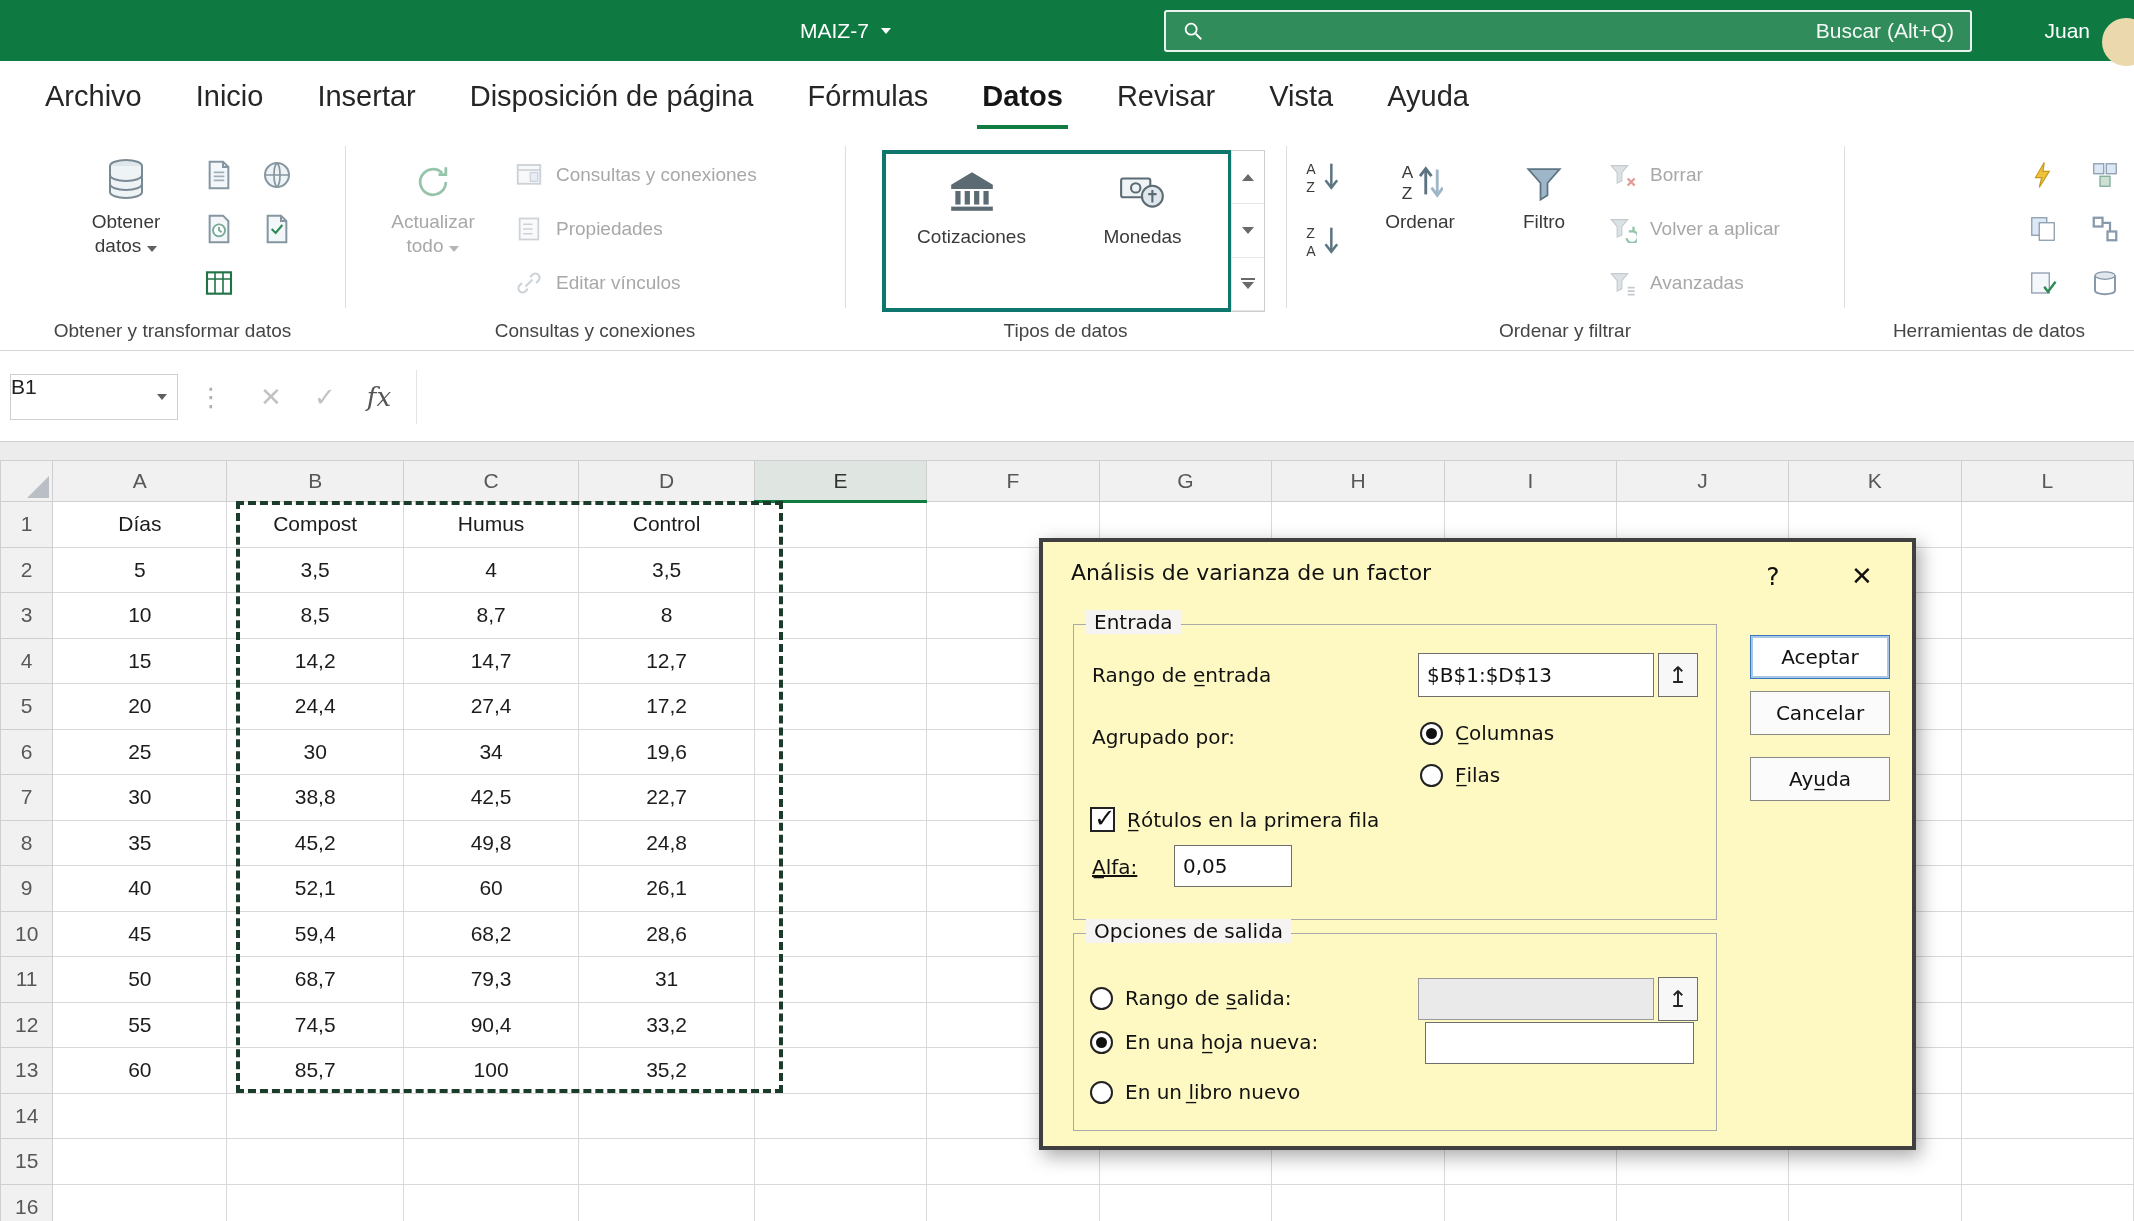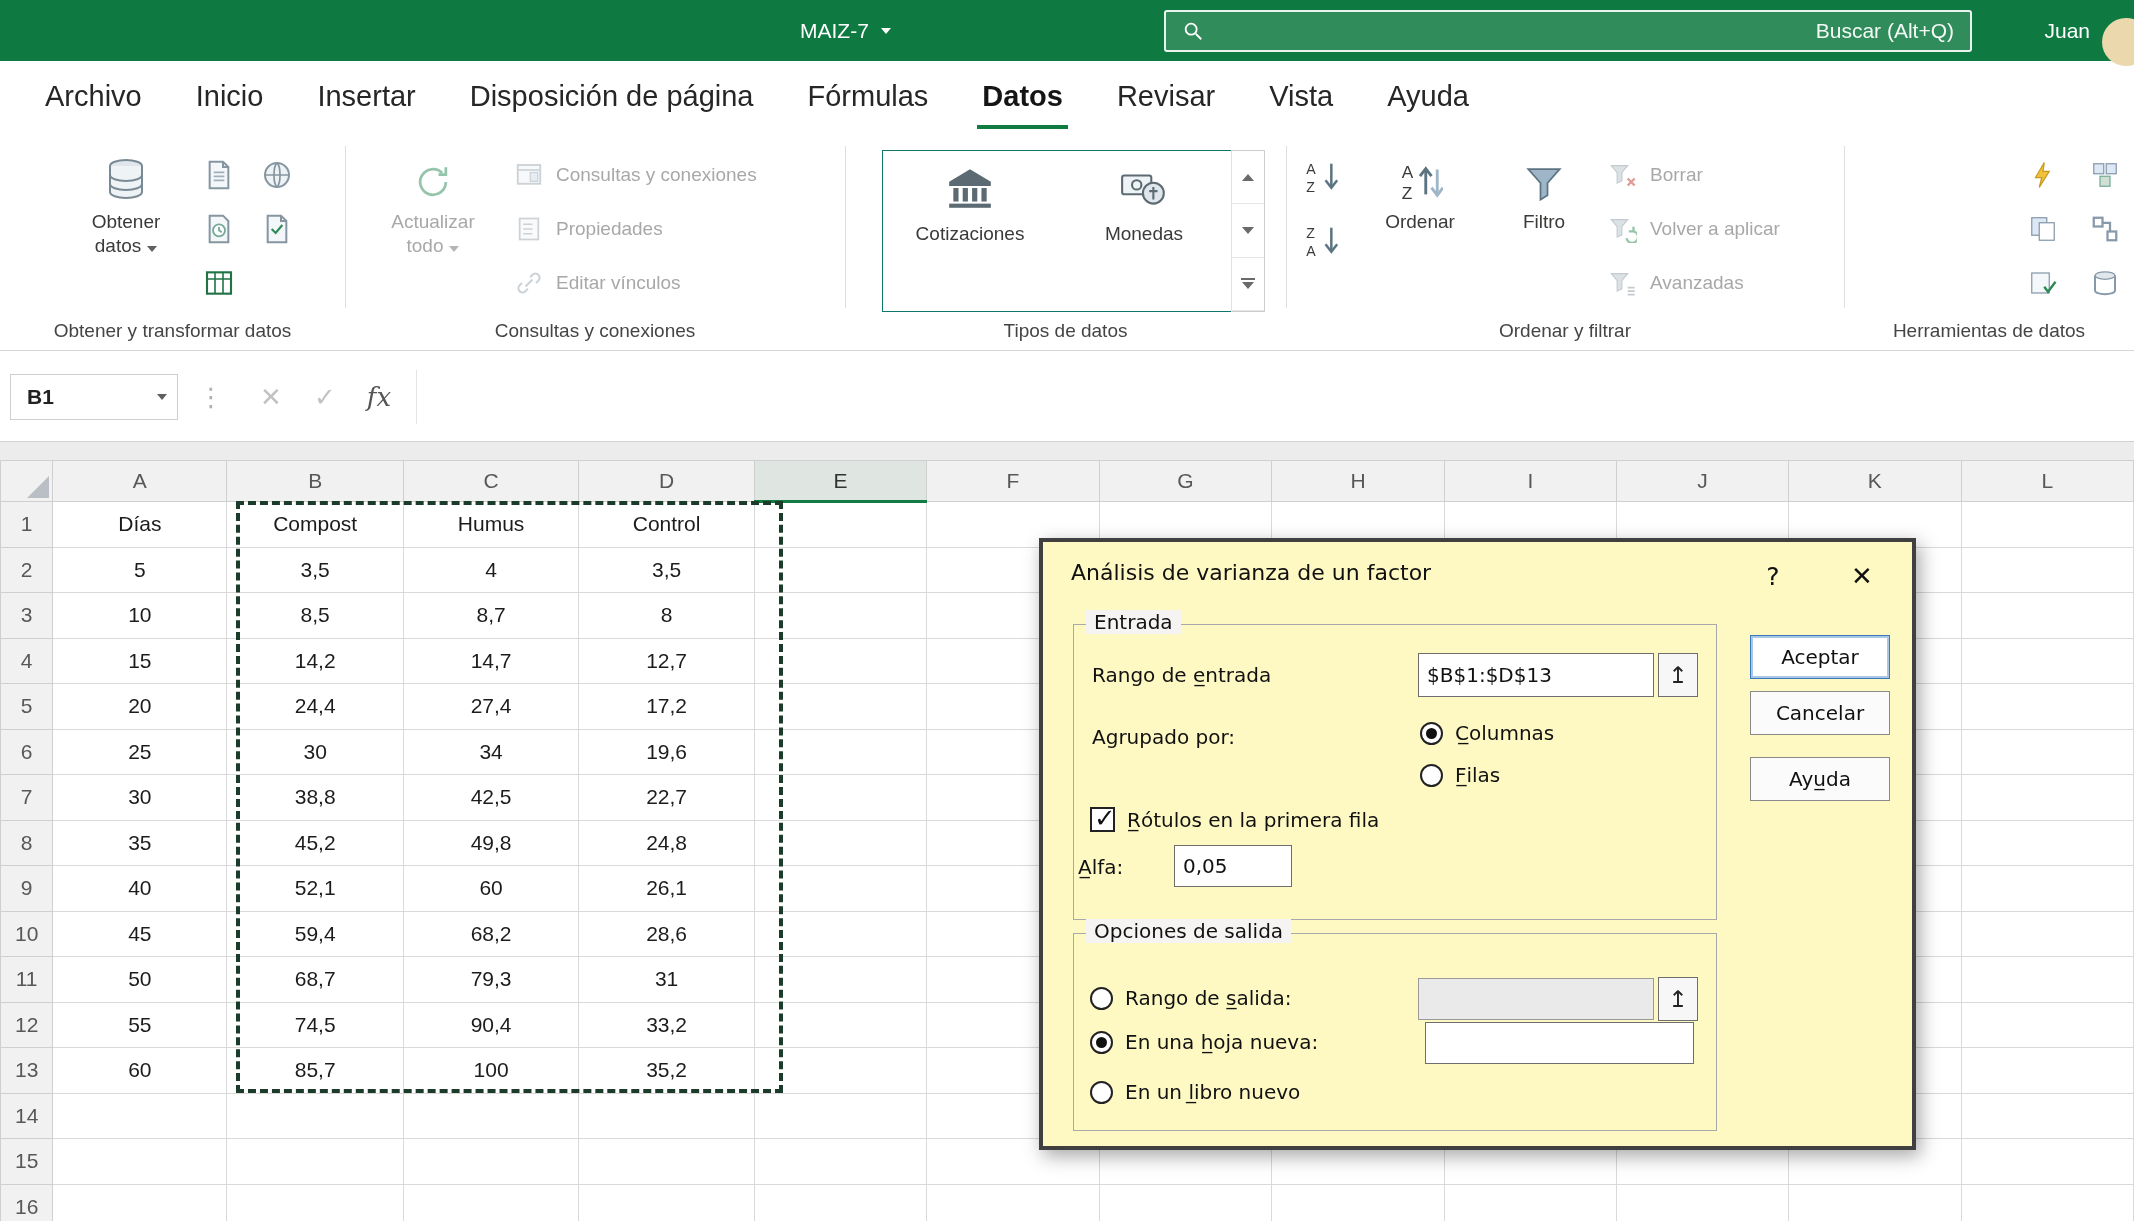--- a/index.html
+++ b/index.html
@@ -36,32 +36,32 @@
   .rlabel { position:absolute; bottom:8px; font-size:19px; color:#454545; text-align:center; white-space:nowrap; }
   .big-btn { position:absolute; top:16px; display:flex; flex-direction:column; align-items:center; font-size:19px; color:#3b3a39; line-height:24px; text-align:center; }
   .big-btn .bicon { height:56px; display:flex; align-items:flex-end; justify-content:center; margin-bottom:6px; }
   .stack-btn { position:absolute; height:42px; display:flex; align-items:center; gap:10px; font-size:19px; color:#3b3a39; white-space:nowrap; }
   .sbtn-icon { width:34px; display:flex; justify-content:center; }
   .disabled { color:#a8a8a8 !important; }
   .disabled svg { opacity:.5; }
   .mini { position:absolute; width:38px; height:38px; display:flex; align-items:center; justify-content:center; }
   .dd { width:0; height:0; border-left:5px solid transparent; border-right:5px solid transparent; border-top:6px solid #5f5f5f; display:inline-block; margin-left:6px; }
   .disabled .dd { border-top-color:#b5b5b5; }
-  .gallery { position:absolute; left:882px; top:18px; width:350px; height:162px; border:1px solid #0f766e; background:#fff; display:flex; justify-content:space-around; }
+  .gallery { position:absolute; left:882px; top:18px; width:350px; height:162px; border:4px solid #0f766e; background:#fff; display:flex; justify-content:space-around; }
   .gal-item { width:150px; padding-top:12px; display:flex; flex-direction:column; align-items:center; gap:10px; font-size:19px; color:#3b3a39; }
   .gal-scroll { position:absolute; left:1231px; top:18px; width:34px; height:162px; border:1px solid #cdcdcd; border-left:1px solid #e2e2e2; background:#fff; display:flex; flex-direction:column; }
   .gal-btn { flex:1; display:flex; align-items:center; justify-content:center; border-bottom:1px solid #e6e6e6; }
   .tri-up { width:0;height:0;border-left:6px solid transparent;border-right:6px solid transparent;border-bottom:7px solid #6a6a6a; }
   .tri-dn { width:0;height:0;border-left:6px solid transparent;border-right:6px solid transparent;border-top:7px solid #6a6a6a; }
   .more-g { display:flex; flex-direction:column; align-items:center; gap:2px; }
   .more-g i { display:block; width:14px; height:2px; background:#6a6a6a; }
 
   
   .formulabar { position:absolute; top:352px; left:0; right:0; height:90px; background:#fff; border-bottom:1px solid #d2d2d2; display:flex; align-items:center; }
-  .namebox { width:168px; height:46px; margin-left:10px; border:1px solid #cfcfcf; display:flex; align-items:center; font-size:21px; color:#222; padding-left:16px; position:relative; background:#fff;font-weight:bold; }
+  .namebox { width:168px; height:46px; margin-left:10px; border:1px solid #cfcfcf; display:flex; font-size:21px; color:#222; padding-left:0; position:relative; background:#fff; }
   .namebox .nb-dd { position:absolute; right:10px; top:19px; }
   .fdots { margin:0 20px; color:#b0b0b0; font-size:26px; font-family:"DejaVu Sans",sans-serif; }
   .fbtn { width:54px; text-align:center; font-size:26px; color:#c2c2c2; font-family:"DejaVu Sans",sans-serif; }
   .fx { font-family:"DejaVu Serif",serif; font-style:italic; font-size:26px; color:#555; }
   .fsep { width:1px; height:54px; background:#e4e4e4; margin:0 10px; }
   .formula-input { flex:1; height:100%; border:none; outline:none; font-size:21px; padding:0 16px; font-family:inherit; }
   .gridgap { position:absolute; top:442px; left:0; right:0; height:18px; background:#ececec; }
 
   
   .gridwrap { position:absolute; top:460px; left:0; right:0; bottom:0; overflow:hidden; background:#fff; }
@@ -683,21 +683,21 @@
           <span>C̲olumnas</span>
         </span>
         <span class="radio-row" style="left:346px; top:138px;">
           <span class="radio"></span>
           <span>F̲ilas</span>
         </span>
         <span class="radio-row" style="left:16px; top:182px;">
           <span class="cbx checked"></span>
           <span>R̲ótulos en la primera fila</span>
         </span>
-        <span class="txt" style="left:4px; top:230px;">A̲lfa:</span>
+        <span class="txt" style="left:18px; top:230px;text-decoration:underline;">A̲lfa:</span>
         <input class="dinput" style="left: 100px; top: 220px; width: 118px; height: 42px;" value="0,05">
       </div>
 
       <div class="groupbox gb-salida">
         <span class="legend">Opciones de salida</span>
         <span class="radio-row" style="left:16px; top:52px;">
           <span class="radio"></span>
           <span>Rango de s̲alida:</span>
         </span>
         <input class="dinput" style="left: 344px; top: 44px; width: 236px; height: 42px;" disabled="">

